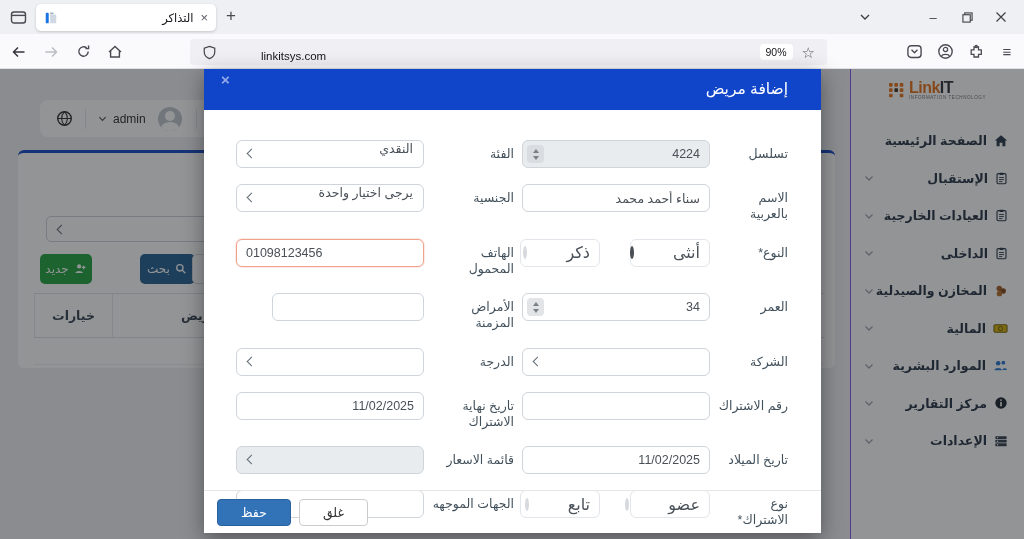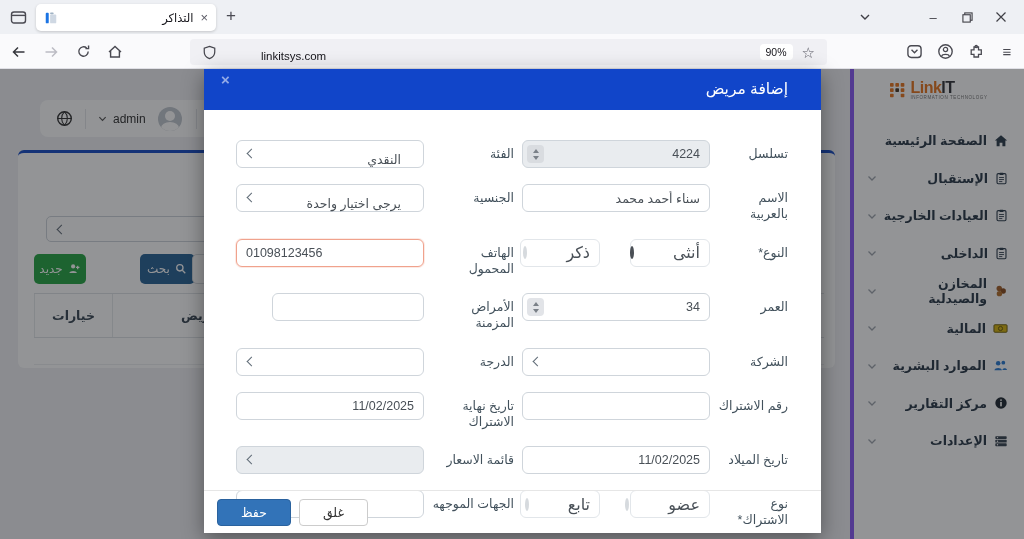--- a/index.html
+++ b/index.html
@@ -54,33 +54,33 @@
     display:flex; align-items:center; justify-content:center; }
 
   .content-card { position:absolute; left:18px; top:81px; width:817px; height:218px; background:#fff;
     border-radius:6px; border-top:3px solid #1b4fc6; }
   .bg-select { position:absolute; left:28px; top:63px; width:185px; height:26px; background:#fff;
     border:1px solid #ced4da; border-radius:5px; }
   .bg-select::after { content:""; position:absolute; left:11px; top:9px; width:6px; height:6px;
     border-left:1.5px solid #5f6b76; border-bottom:1.5px solid #5f6b76; transform:rotate(45deg); }
   .bg-btn { position:absolute; top:101px; height:30px; border-radius:5px; color:#fff; font-size:12px;
     display:flex; align-items:center; justify-content:center; gap:4px; cursor:pointer; direction:rtl; }
-  .btn-new { left:16px; width:52px; background:#28a745; }
+  .btn-new { left:22px; width:52px; background:#28a745; }
   .btn-search { left:98px; width:55px; background:#2a6496;margin-left:24px; }
   .btn-light { left:174px; width:44px; background:#fff; border:1px solid #d8dce0; }
   .bg-table { position:absolute; left:16px; top:140px; width:790px; direction:rtl; }
   .bg-thead { display:flex; border-top:1px solid #dee2e6; border-bottom:1px solid #dee2e6; height:45px; }
   .bg-th { display:flex; align-items:center; justify-content:center; font-size:12.5px; font-weight:700;
     color:#3c4a57; border-left:1px solid #e6e9ec; }
   .bg-th.fill { flex:1; border-left:none; }
   .bg-row { height:27px; border-bottom:1px solid #edeff1; }
 
   
   .sidebar { position:absolute; right:0; top:0; width:174px; height:470px; background:#fff;
-    border-left:4px solid #8b5cf6; }
+    border-left:1px solid #8b5cf6; }
   .logo { position:absolute; top:11px; left:0; right:0; display:flex; align-items:center;
     justify-content:center; gap:5px; }
   .logo-text { line-height:1; text-align:left; }
   .logo-word { font-size:16px; font-weight:800; letter-spacing:-0.5px; }
   .logo-link { color:#e87722; } .logo-it { color:#33363b; }
   .logo-tag { font-size:4.5px; color:#777; letter-spacing:.6px; }
   .side-items { position:absolute; top:53px; left:0; right:0; }
   .side-item { height:37.5px; display:flex; direction:rtl; align-items:center;
     justify-content:space-between; padding:0 16px 0 13px; cursor:pointer; }
   .si-grp { display:flex; align-items:center; gap:7px; font-size:12.5px; font-weight:700; color:#2c3b4a; }
@@ -108,21 +108,21 @@
   .numwrap { position:relative; display:flex; align-items:center; padding:0 9px; direction:rtl; }
   .numwrap.disabled { background:#e9ecef; }
   .spin { position:absolute; left:4px; top:4px; width:17px; height:18px; background:#e2e4e8;
     border-radius:4px; display:flex; flex-direction:column; align-items:center;
     justify-content:center; gap:3px; cursor:pointer; }
   .numwrap.disabled .spin { background:#d9dce0; }
   .arr-up { width:0; height:0; border-left:3.5px solid transparent; border-right:3.5px solid transparent;
     border-bottom:4px solid #7a8088; }
   .arr-dn { width:0; height:0; border-left:3.5px solid transparent; border-right:3.5px solid transparent;
     border-top:4px solid #7a8088; }
-  .selwrap { position:relative; display:flex; align-items:flex-end; padding:0 22px 0 9px; direction:rtl; cursor:pointer; }
+  .selwrap { position:relative; display:flex; align-items:flex-start; padding:0 10px 0 9px; direction:rtl; cursor:pointer; }
   .selwrap span { padding-right:0; }
   .selwrap::after { content:""; position:absolute; left:11px; top:9px; width:6px; height:6px;
     border-left:1.5px solid #5f6b76; border-bottom:1.5px solid #5f6b76; transform:rotate(45deg); }
   .selwrap.disabled { background:#e9ecef; }
   .radio-row { display:flex; direction:rtl; gap:30px; }
   .rbox { width:80px; height:28px; border:1px solid #e2e6ea; border-radius:6px; display:flex;
     direction:rtl; align-items:center; justify-content:space-between; padding:0 9px;
     font-size:16px; color:#495057; cursor:pointer;gap:39px; }
   .rdot { width:13px; height:13px; border-radius:50%; border:2px solid #d6dade; background:#fff; }
   .rdot.checked { background:#4a4f55; border-color:#4a4f55; }

